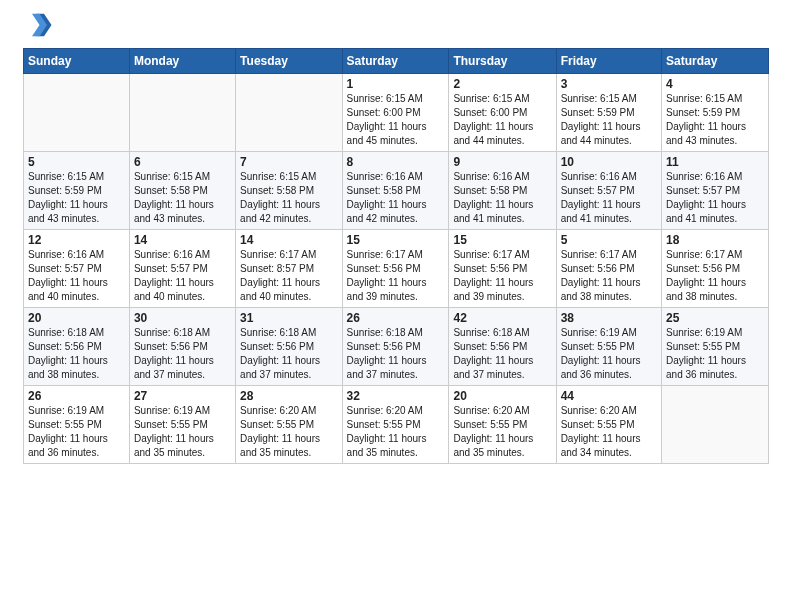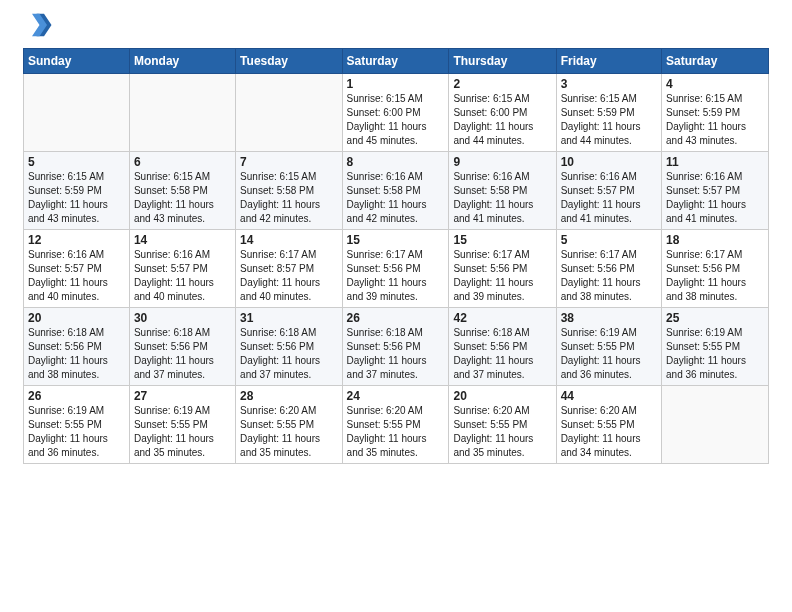--- a/index.html
+++ b/index.html
@@ -327,21 +327,21 @@
 and 35 minutes.</div>
           </td>
           <td>
             <span class="day-num">28</span>
             <div class="day-info">Sunrise: 6:20 AM
 Sunset: 5:55 PM
 Daylight: 11 hours
 and 35 minutes.</div>
           </td>
           <td>
-            <span class="day-num">24</span>
+            <span class="day-num">32</span>
             <div class="day-info">Sunrise: 6:20 AM
 Sunset: 5:55 PM
 Daylight: 11 hours
 and 35 minutes.</div>
           </td>
           <td>
             <span class="day-num">20</span>
             <div class="day-info">Sunrise: 6:20 AM
 Sunset: 5:55 PM
 Daylight: 11 hours

